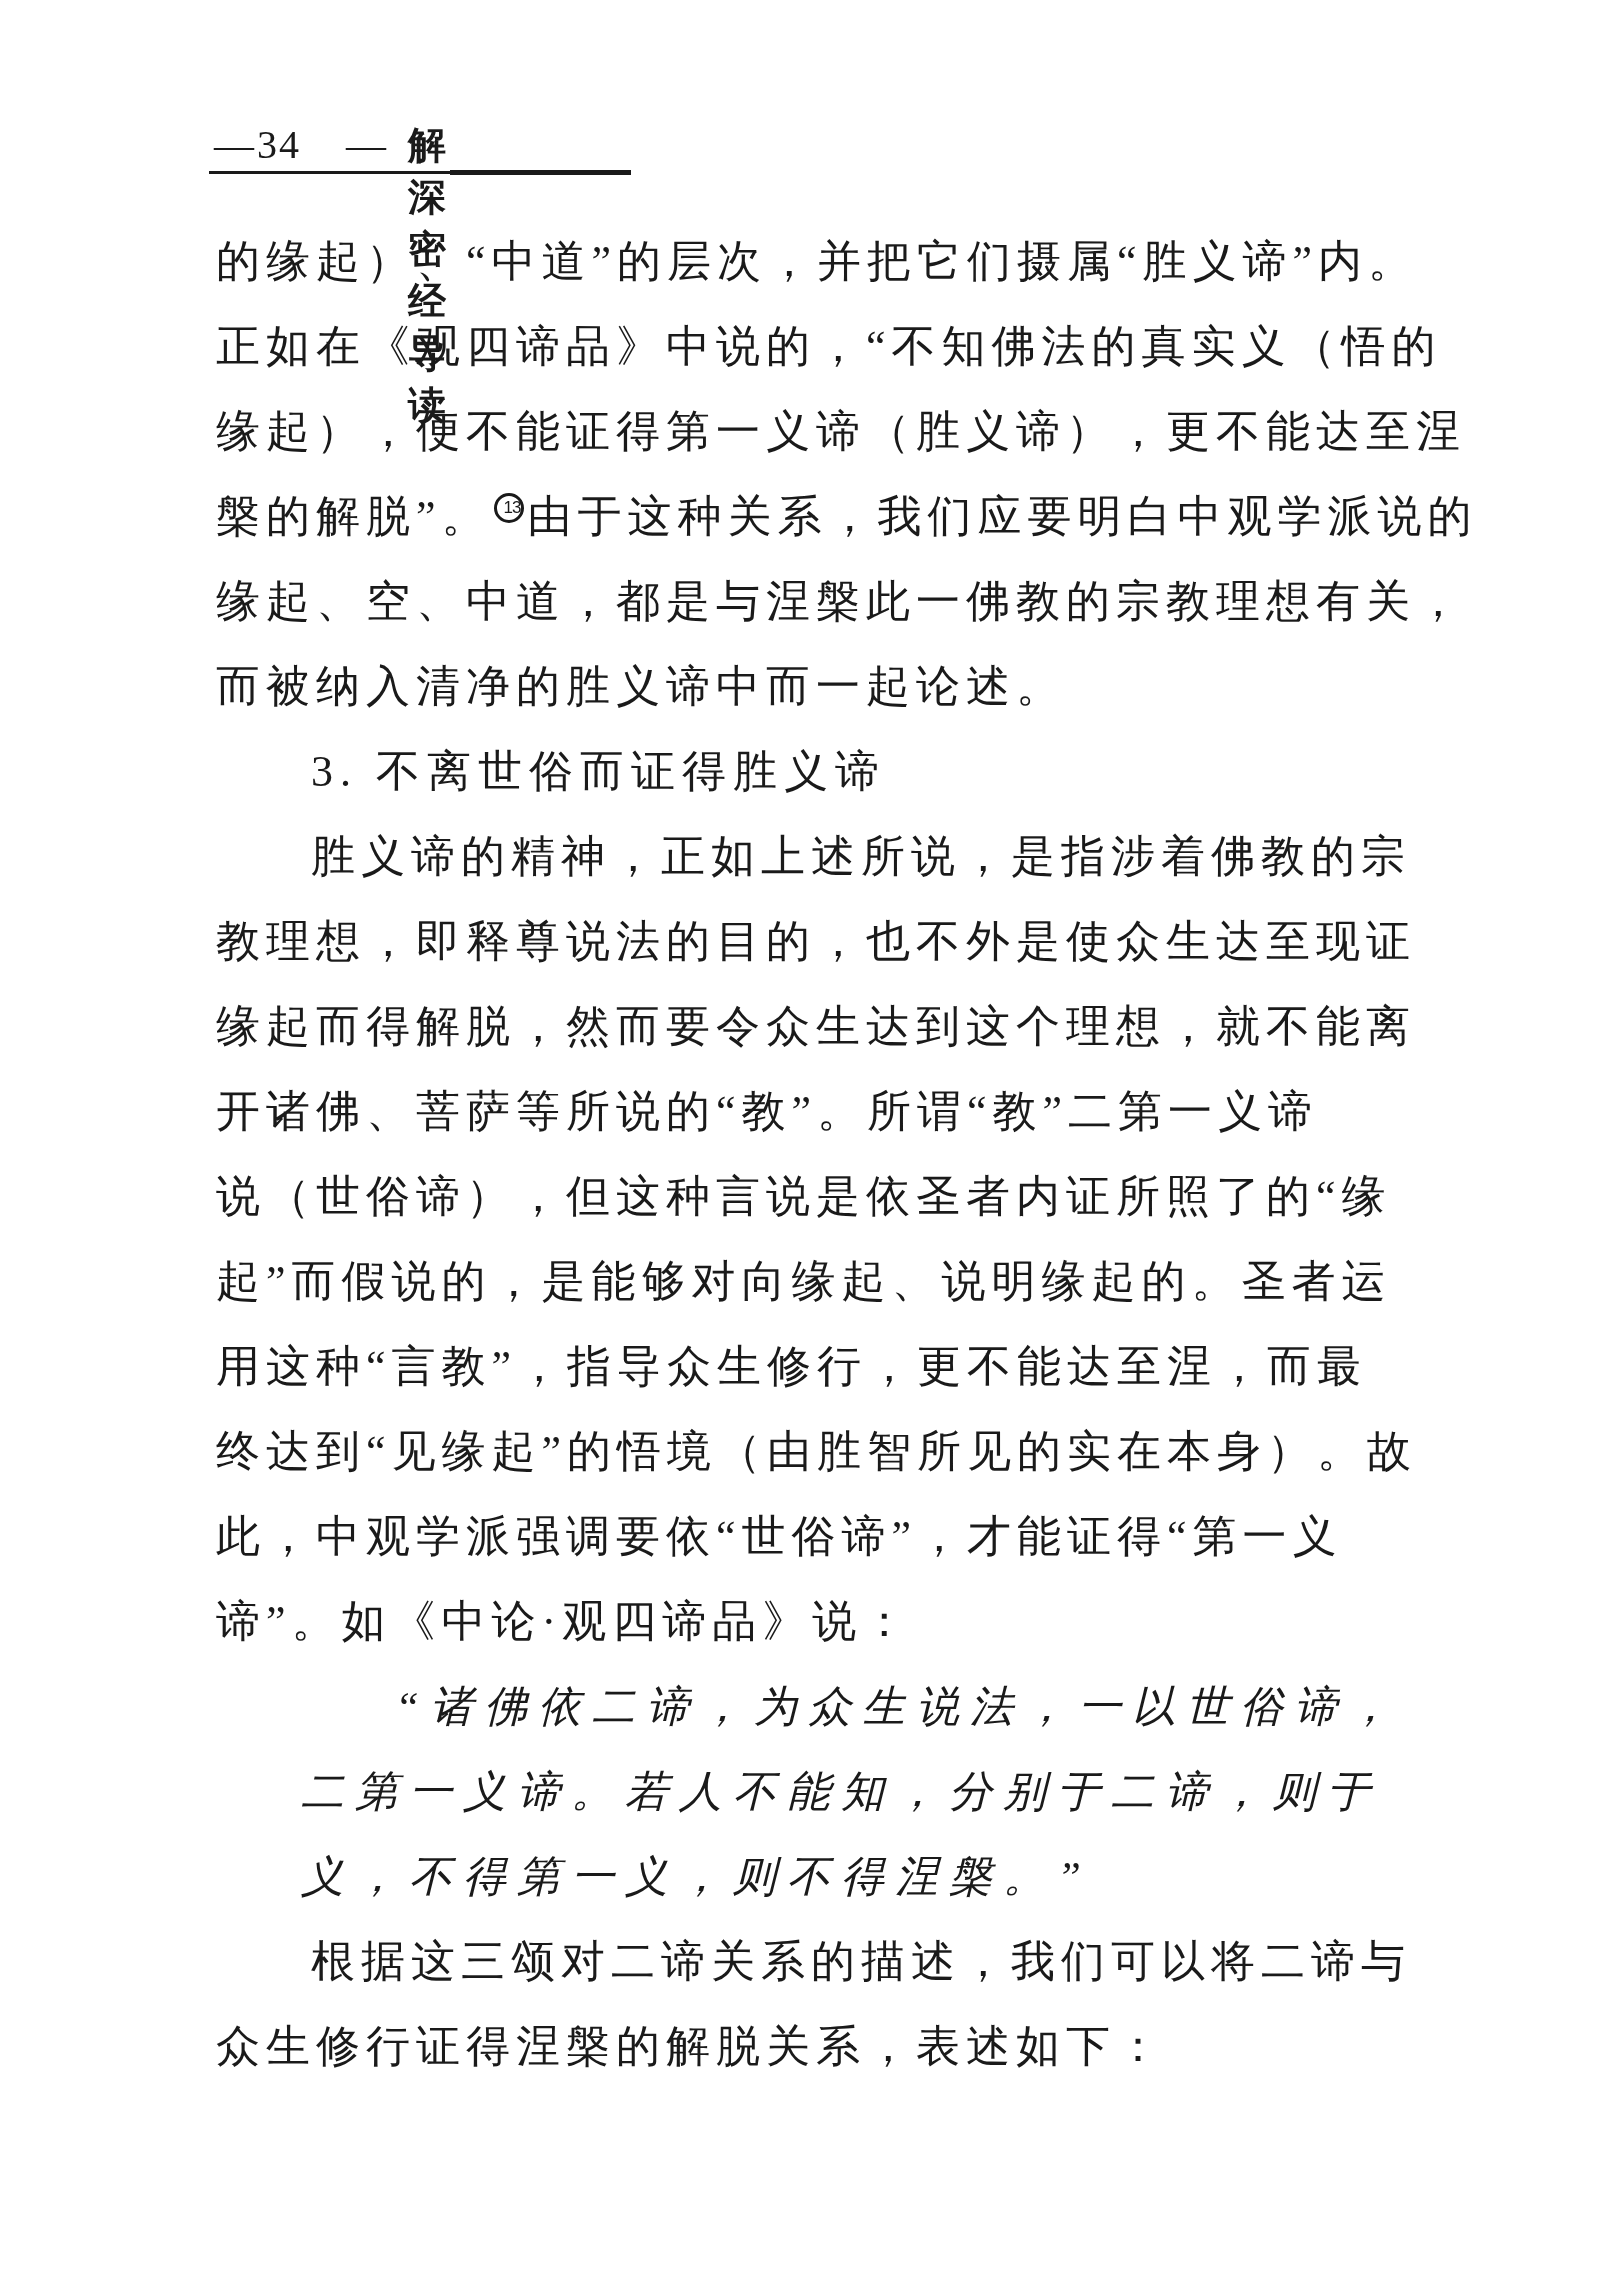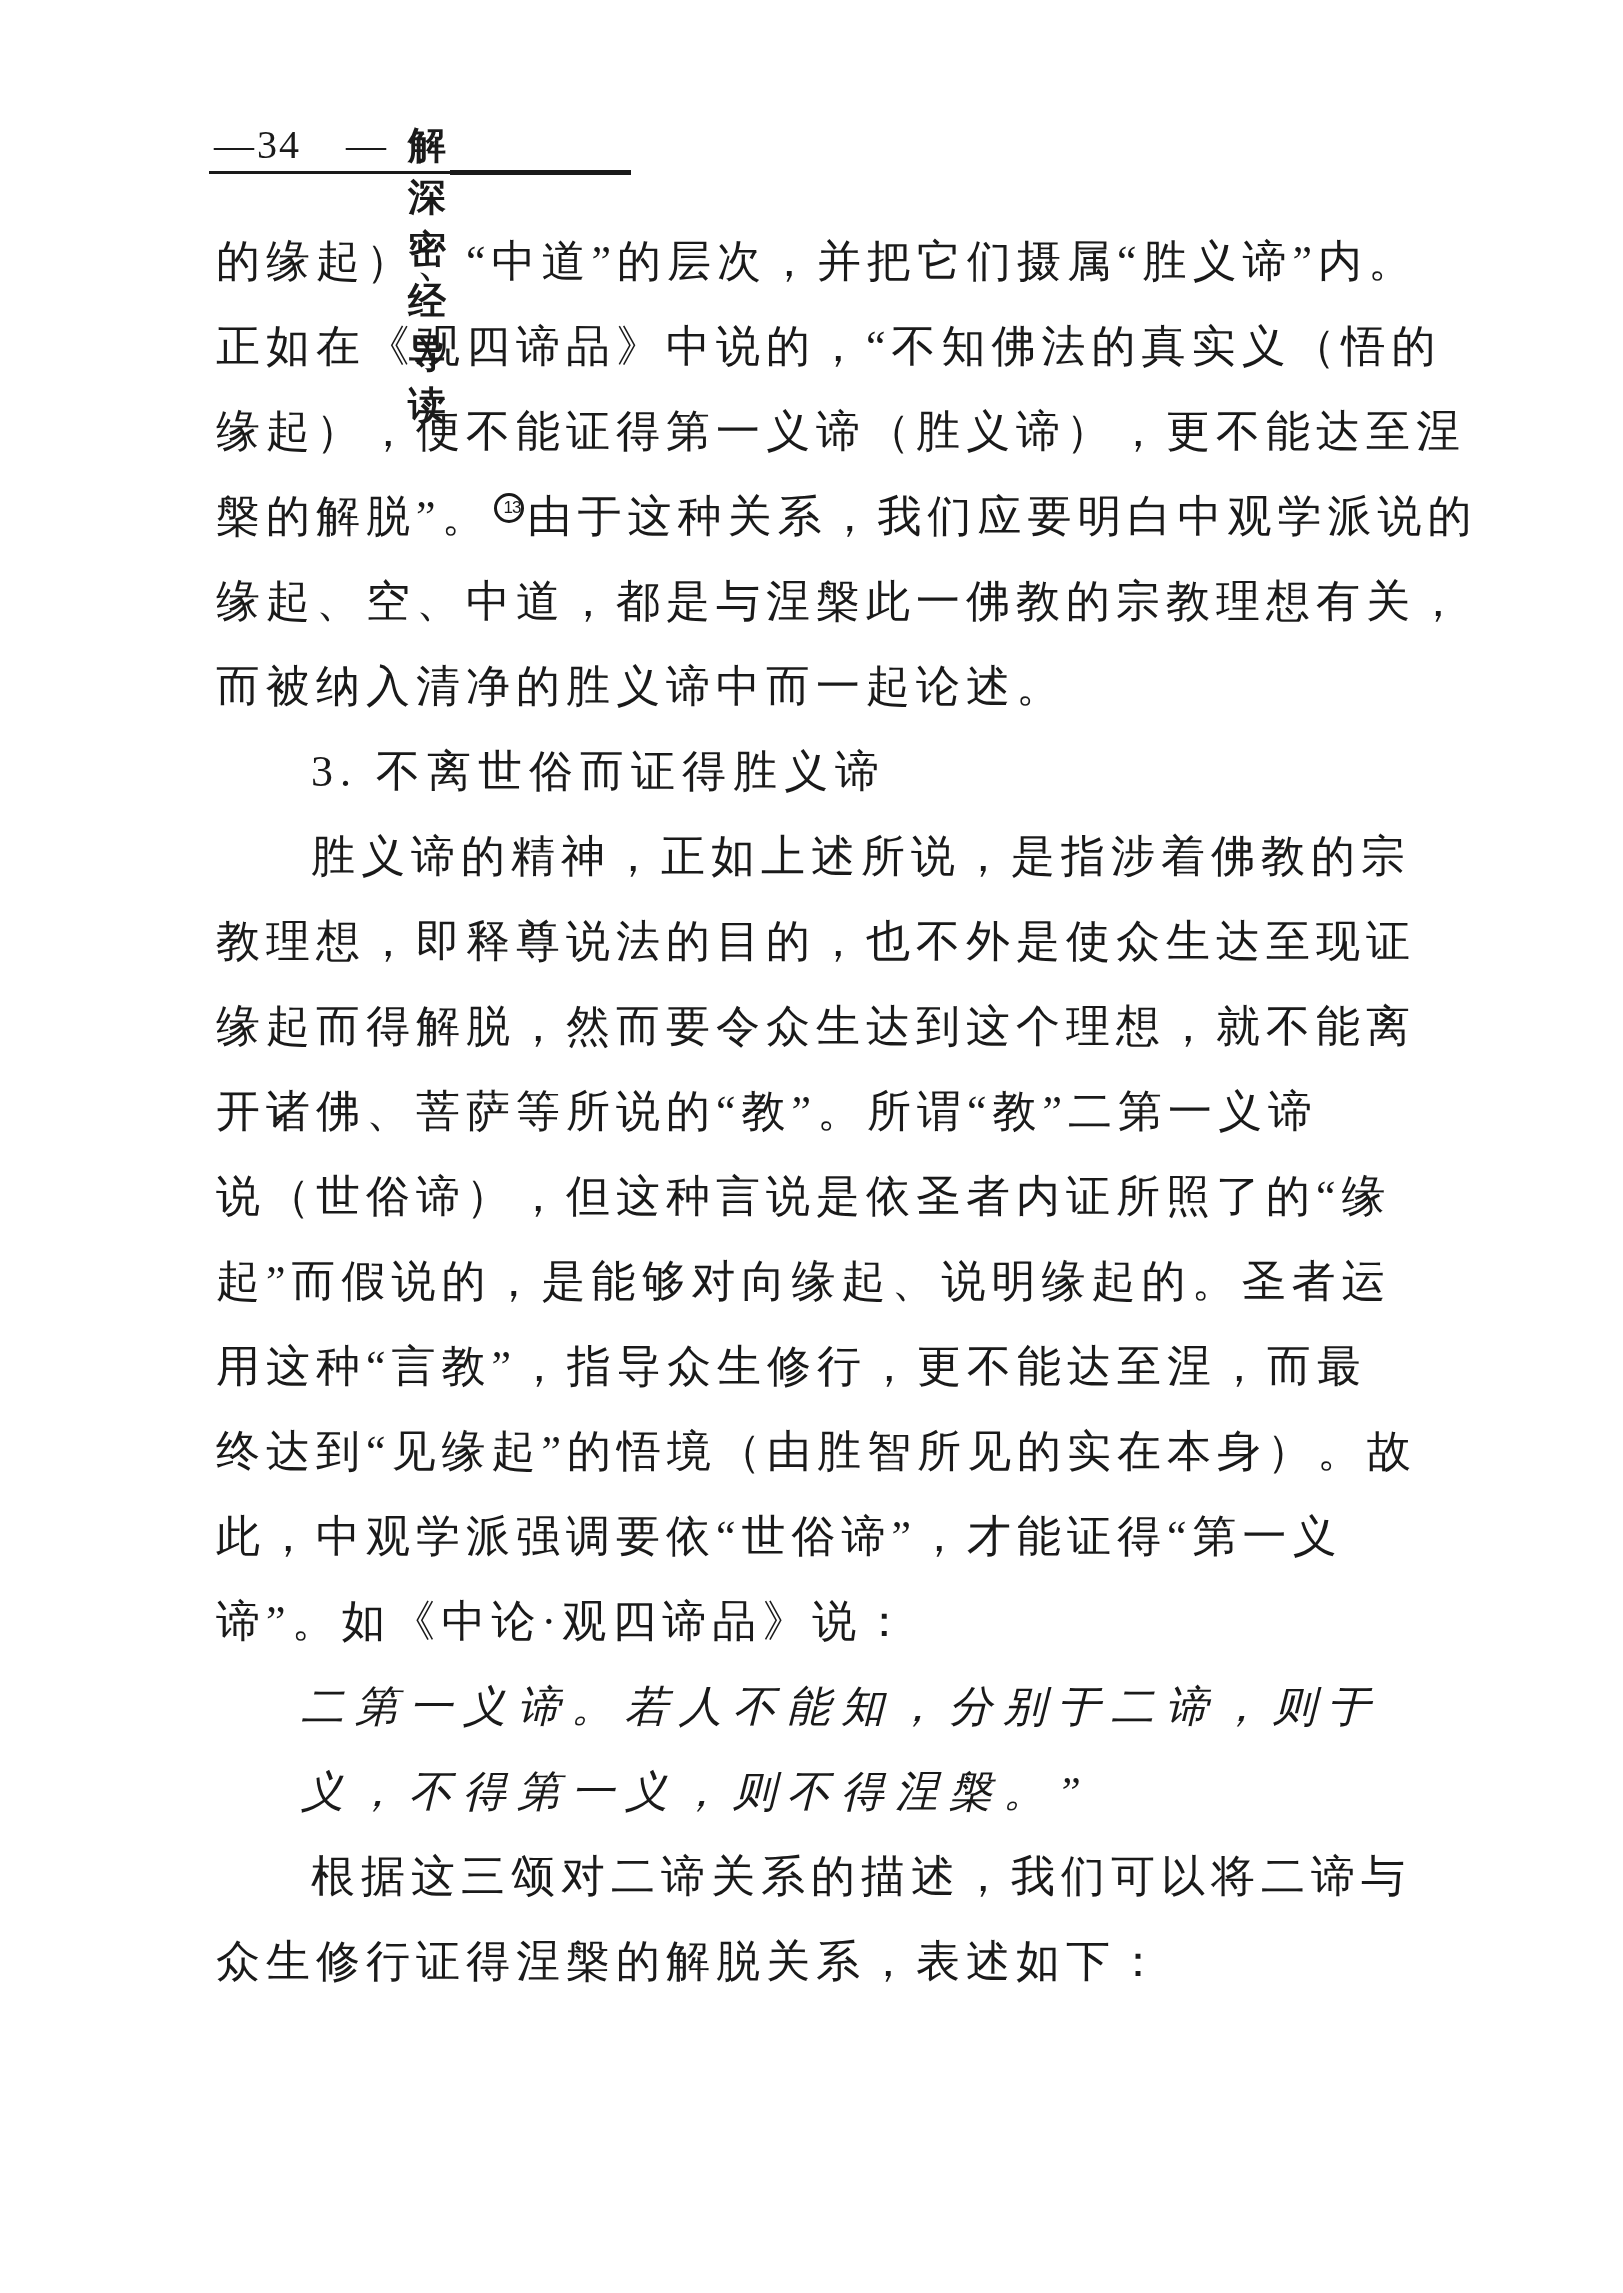--- a/index.html
+++ b/index.html
@@ -87,20 +87,21 @@
     <div class="line">教理想，即释尊说法的目的，也不外是使众生达至现证</div>
     <div class="line">缘起而得解脱，然而要令众生达到这个理想，就不能离</div>
     <div class="line">开诸佛、菩萨等所说的“教”。所谓“教”二第一义谛</div>
     <div class="line">说（世俗谛），但这种言说是依圣者内证所照了的“缘</div>
     <div class="line">起”而假说的，是能够对向缘起、说明缘起的。圣者运</div>
     <div class="line">用这种“言教”，指导众生修行，更不能达至涅，而最</div>
     <div class="line">终达到“见缘起”的悟境（由胜智所见的实在本身）。故</div>
     <div class="line">此，中观学派强调要依“世俗谛”，才能证得“第一义</div>
     <div class="line">谛”。如《中论·观四谛品》说：</div>
 
+    <div class="line quote q-first">“诸佛依二谛，为众生说法，一以世俗谛，</div>
     <div class="line quote">二第一义谛。若人不能知，分别于二谛，则于</div>
     <div class="line quote">义，不得第一义，则不得涅槃。”</div>
 
     <div class="line indent">根据这三颂对二谛关系的描述，我们可以将二谛与</div>
     <div class="line">众生修行证得涅槃的解脱关系，表述如下：</div>
   </div>
 
 </div>
 
 

